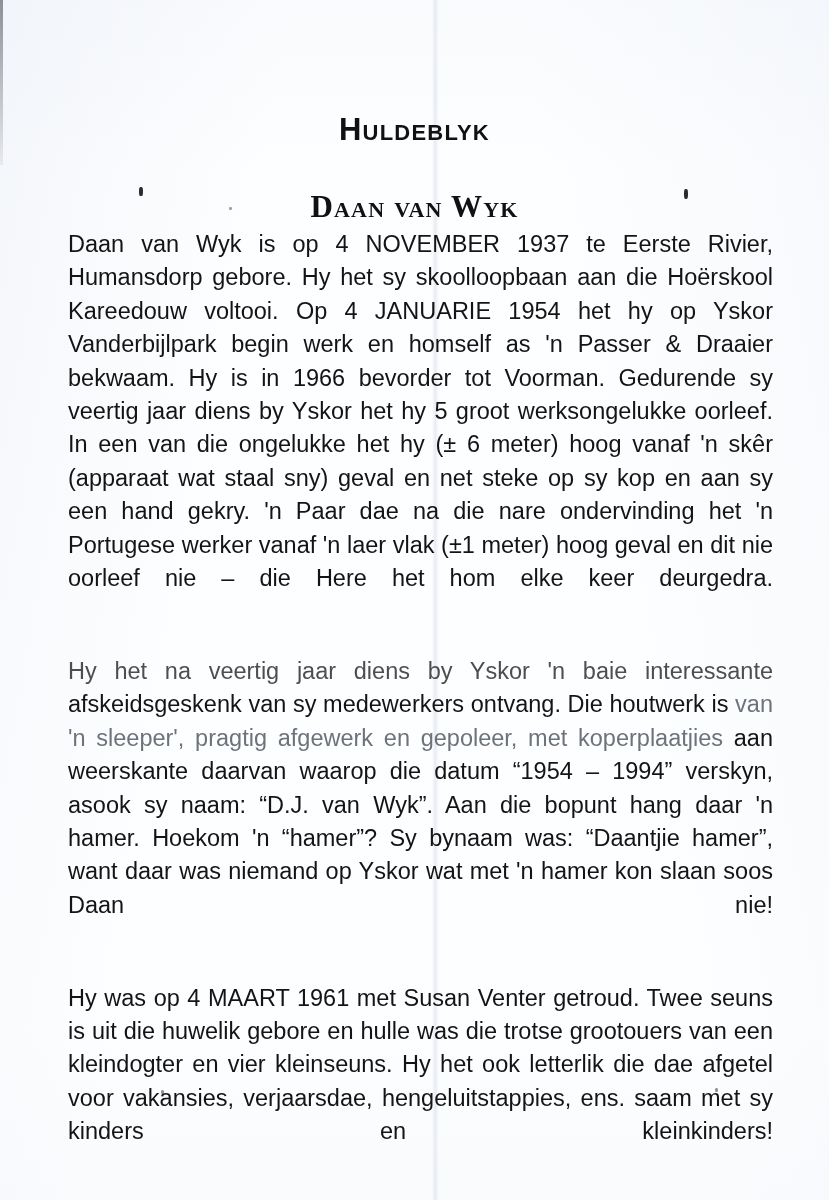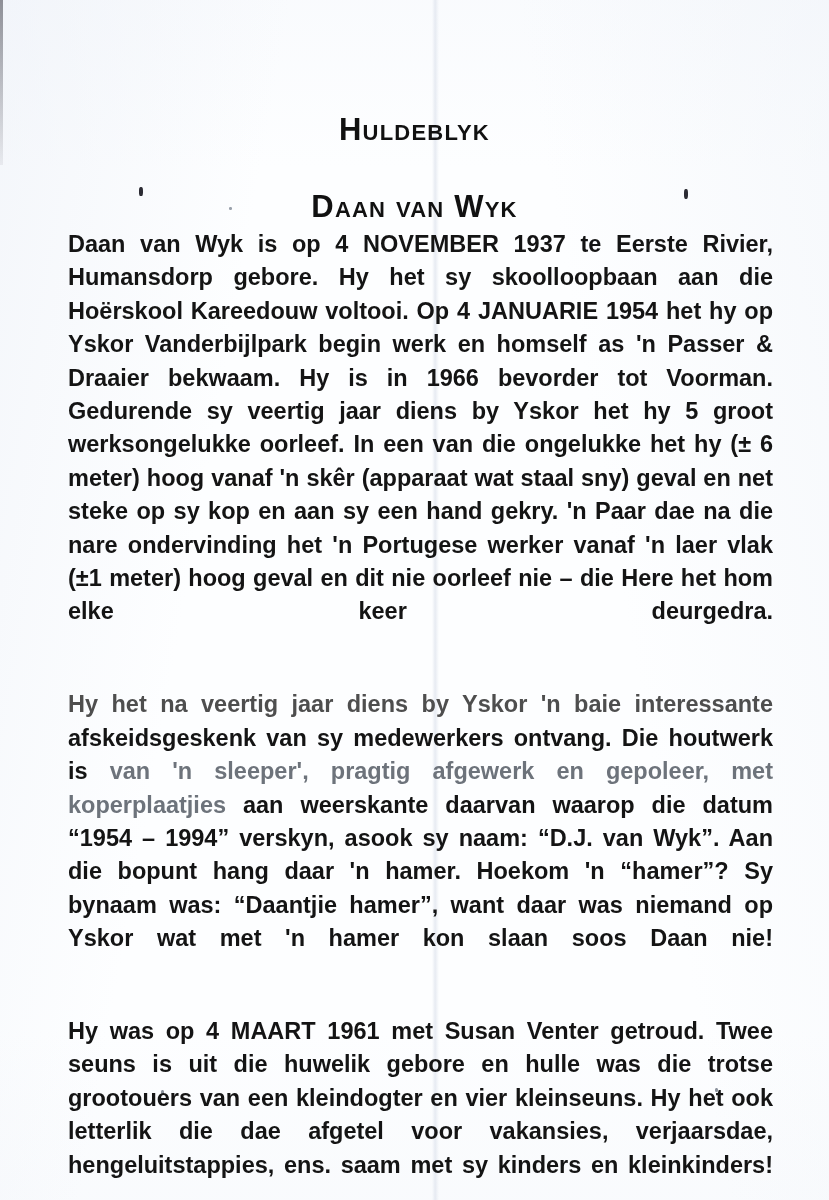--- a/index.html
+++ b/index.html
@@ -74,38 +74,38 @@
     font-size: 31px;
     font-variant: small-caps;
     letter-spacing: 1.2px;
   }
 
   #heading-name {
     top: 163px;
     font-size: 31px;
     font-variant: small-caps;
     letter-spacing: 1.2px;
+    font-family: Liberation Serif, serif;
   }
 
   
   #body-text {
     position: absolute;
     left: 68px;
     top: 228px;
     width: 705px;
   }
 
   .para {
     margin: 0 0 26px 0;
     font-size: 23.5px;
     line-height: 33.4px;
     text-align: justify;
     text-justify: inter-word;
     color: #141414;
-    font-weight: bold;
   }
 
   .para:last-child { margin-bottom: 0; }
 
   
   .para::after {
     content: "";
     display: inline-block;
     width: 100%;
   }

